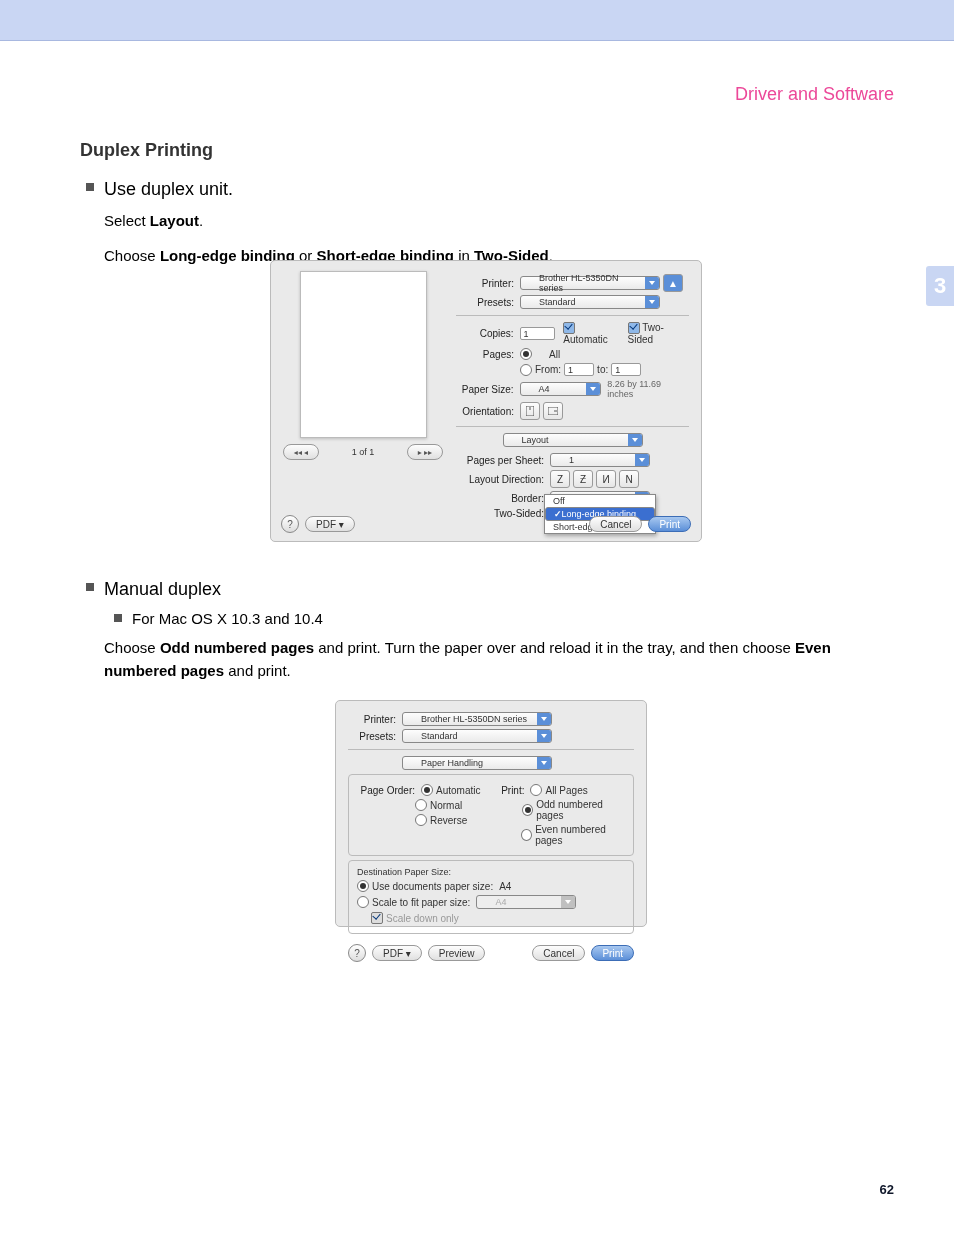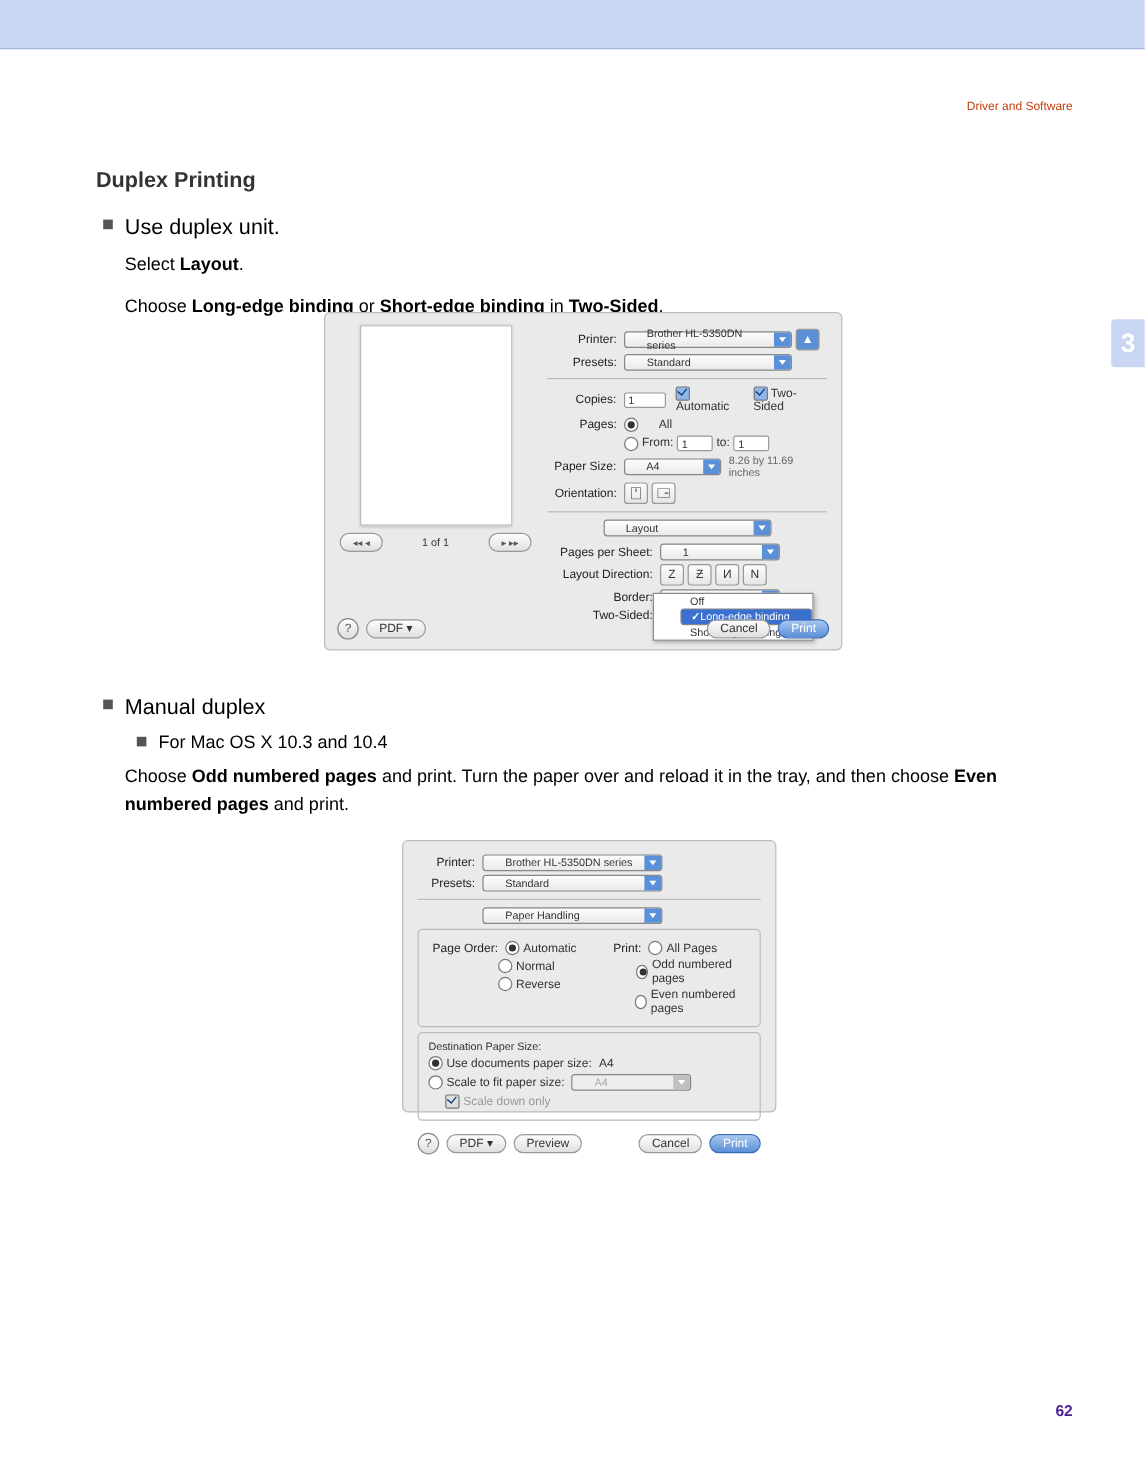--- a/index.html
+++ b/index.html
@@ -1,28 +1,28 @@
 <!DOCTYPE html>
 <html><head>
 <meta charset="utf-8">
 <style>
   html,body{margin:0;padding:0;background:#fff;font-family:Arial,Helvetica,sans-serif;color:#000;}
   .page{width:954px;height:1235px;position:relative;box-sizing:border-box;}
   .topbar{height:40px;background:#c9d6f3;border-bottom:1px solid #a8b8e0;}
-  .breadcrumb{position:absolute;top:84px;right:60px;font-size:10px;color:#c2410c;}
+  .breadcrumb{position:absolute;top:84px;right:60px;font-size:18px;color:#ec4899;}
   .chapter-tab{position:absolute;right:0;top:266px;width:28px;height:40px;background:#c9d6f3;color:#fff;font-size:22px;font-weight:bold;display:flex;align-items:center;justify-content:center;border-radius:3px 0 0 3px;}
   .content{position:absolute;left:80px;top:140px;right:60px;}
   .h1{font-size:18px;font-weight:bold;color:#333;margin-bottom:18px;}
   .bullet-item{font-size:18px;margin-bottom:10px;font-weight:normal;padding-left:24px;position:relative;}
   .bullet-item::before{content:'';position:absolute;left:6px;top:4px;width:8px;height:8px;background:#555;}
   .sub-bullet{font-size:15px;margin-bottom:10px;padding-left:52px;position:relative;}
   .sub-bullet::before{content:'';position:absolute;left:34px;top:4px;width:8px;height:8px;background:#555;}
   .para{font-size:15px;margin-bottom:12px;padding-left:24px;line-height:1.5;}
   b{font-weight:bold;}
-  .page-num{position:absolute;right:60px;bottom:52px;font-size:13px;font-weight:bold;color:#4c1d95;}
+  .page-num{position:absolute;right:60px;bottom:38px;font-size:13px;font-weight:bold;color:#0f172a;}
 
   
   .dlg{background:#eaeaea;border:1px solid #bbb;border-radius:5px;font-size:10px;font-family:"Lucida Grande",Arial,sans-serif;color:#333;}
   .row{display:flex;align-items:center;margin:3px 0;}
   .lbl{text-align:right;padding-right:6px;color:#222;}
   .fld{background:#fff;border:1px solid #999;border-radius:2px;padding:1px 3px;height:13px;box-sizing:border-box;font-size:9px;}
   .sel{background:linear-gradient(#fdfdfd,#eaeaea);border:1px solid #888;border-radius:3px;padding:0 18px;height:14px;box-sizing:border-box;font-size:9px;display:flex;align-items:center;position:relative;}
   .sel .arr{position:absolute;right:0;top:0;width:14px;height:100%;background:#5b8fd8;border-radius:0 2px 2px 0;display:flex;align-items:center;justify-content:center;}
   .sel .arr::after{content:"";border-left:3px solid transparent;border-right:3px solid transparent;border-top:4px solid #fff;}
   .btn{background:linear-gradient(#fdfdfd,#e0e0e0);border:1px solid #999;border-radius:10px;padding:1px 10px;font-size:10px;height:16px;box-sizing:border-box;display:inline-flex;align-items:center;}
@@ -36,21 +36,21 @@
   hr.sep{border:0;border-top:1px solid #bbb;margin:6px 0;}
 
   
   .dlg1{position:absolute;left:190px;top:120px;width:430px;height:280px;}
   .dlg1 .preview{position:absolute;left:12px;top:10px;width:160px;height:175px;}
   .dlg1 .preview-page{width:125px;height:165px;margin:0 auto;background:#fff;border:1px solid #bbb;box-shadow:0 1px 3px rgba(0,0,0,.2);}
   .dlg1 .preview-nav{display:flex;align-items:center;justify-content:space-between;margin-top:6px;font-size:9px;}
   .dlg1 .navbtn{background:linear-gradient(#fdfdfd,#e0e0e0);border:1px solid #999;border-radius:9px;width:34px;height:14px;display:inline-flex;align-items:center;justify-content:center;font-size:8px;color:#555;}
   .dlg1 .right{position:absolute;left:185px;right:12px;top:10px;}
   .dlg1 .bottom{position:absolute;left:10px;right:10px;bottom:8px;display:flex;justify-content:space-between;align-items:center;}
-  .popup{position:absolute;background:#fff;border:1px solid #888;box-shadow:1px 2px 4px rgba(0,0,0,.3);font-size:9px;padding-left:22px;}
+  .popup{position:absolute;background:#fff;border:1px solid #888;box-shadow:1px 2px 4px rgba(0,0,0,.3);font-size:9px;}
   .popup .opt{padding:1px 8px;}
   .popup .opt.sel{background:#3b6fd0;color:#fff;}
   .popup .opt.sel::before{content:"✓ ";font-weight:bold;}
 
   
   .dlg2{position:absolute;left:255px;top:560px;width:310px;height:225px;}
   .dlg2 .inner{padding:8px 12px;}
   .panel{border:1px solid #bbb;border-radius:4px;padding:6px 8px;margin-top:4px;}
   .dlg2 .bottom{display:flex;justify-content:space-between;align-items:center;margin-top:10px;}
   .dim{color:#999;}
@@ -217,21 +217,21 @@
         </div>
         <hr class="sep">
         <div class="row">
             <div class="lbl" style="width:48px"></div>
           <div class="sel" style="width:150px">
               <span>Paper Handling</span>
               <span class="arr"></span>
             </div>
         </div>
         <div class="panel">
-          <div style="display:flex;gap:24px">
+          <div style="display:flex;gap:14px">
             <div>
               <div class="row">
                   <div class="lbl" style="width:58px">Page Order:</div>
                   <span class="radio on"></span>
                   <span style="margin-left:3px">Automatic</span>
                 </div>
               <div class="row">
                   <div style="width:58px"></div>
                   <span class="radio"></span>
                   <span style="margin-left:3px">Normal</span>

